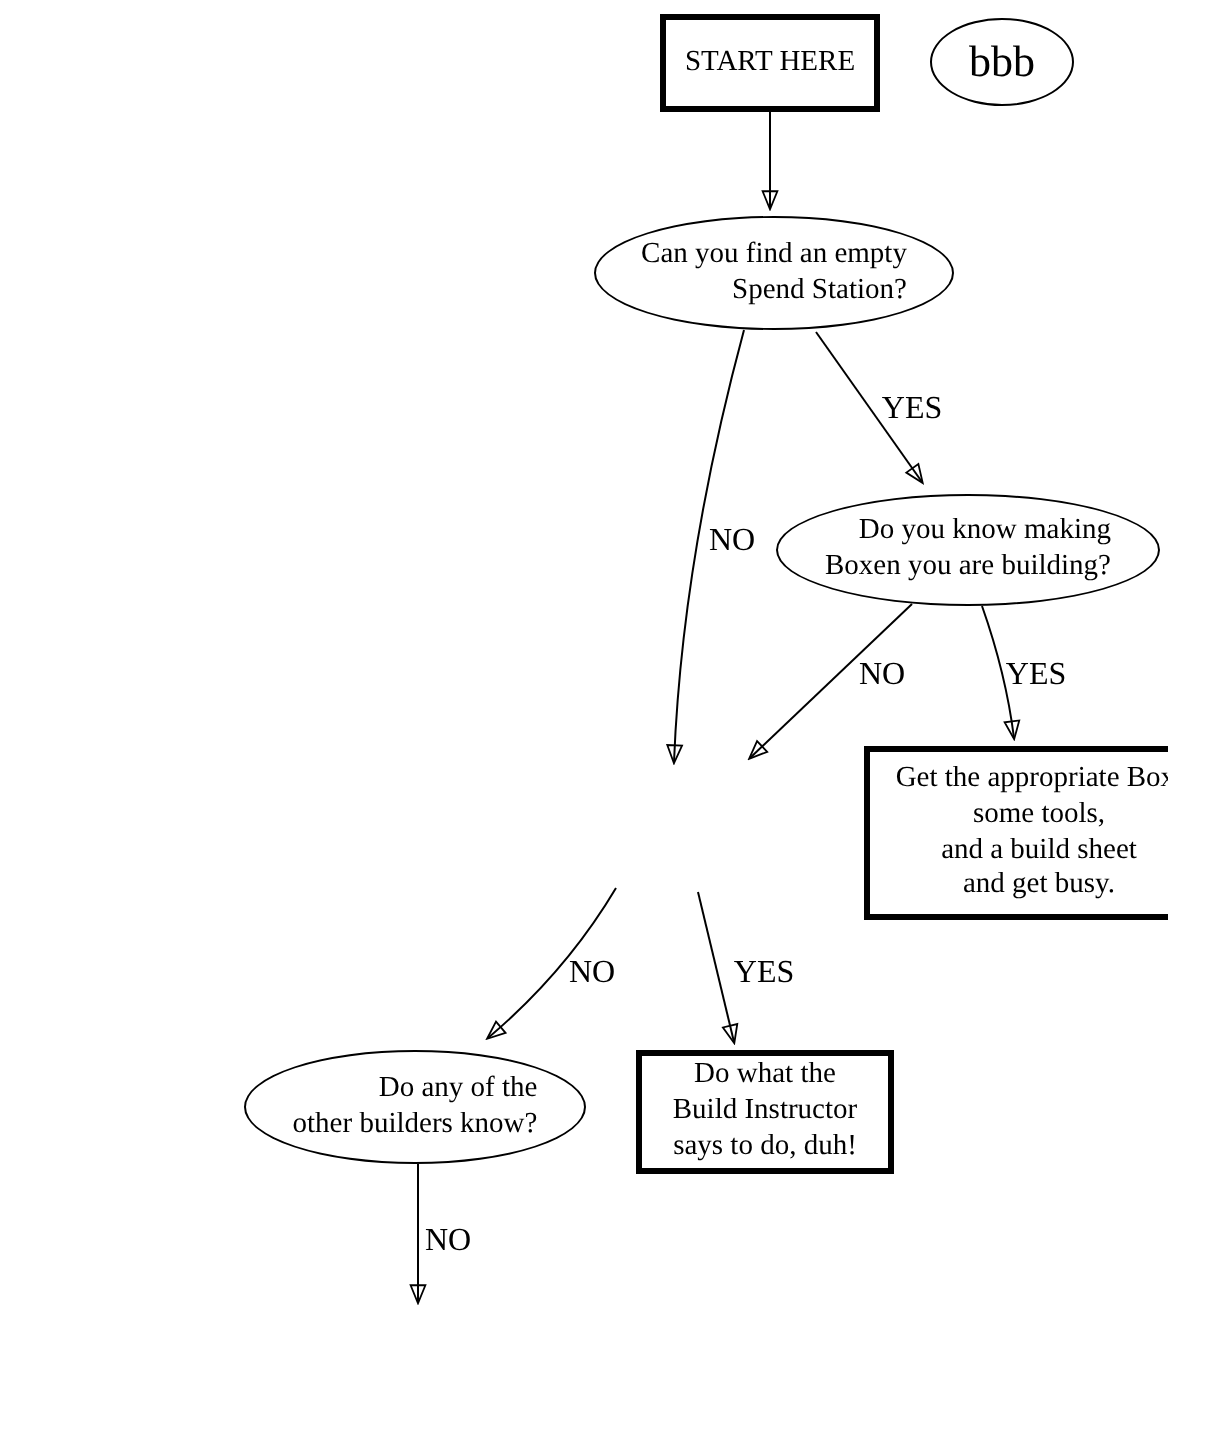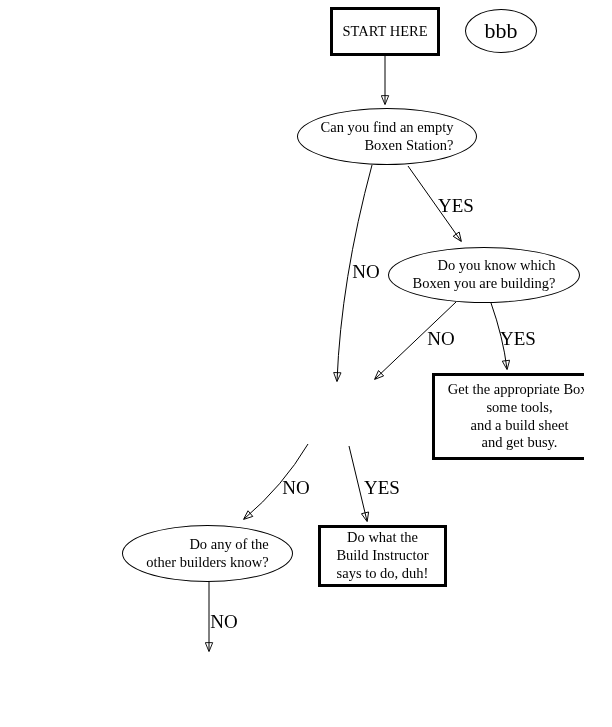--- a/index.html
+++ b/index.html
@@ -45,21 +45,21 @@
   }
   .node.ellipse {
     border: 1.5px solid #000000;
     border-radius: 50%;
     background: transparent;
     text-align: right;
   }
   .edge-label {
     position: absolute;
     transform: translate(-50%, -50%);
-    font-size: 19px;
+    font-size: 16px;
     line-height: 1;
     white-space: nowrap;
   }
   .node.small-text { font-size: 14px; }
   .node.big-text { font-size: 22px; }
 </style>
 </head>
 <body>
 
 <div class="canvas">
@@ -78,23 +78,23 @@
     <path d="M308,444 Q283,486 244,519" marker-end="url(#arrow)"></path>
     <path d="M349,446 L367,521" marker-end="url(#arrow)"></path>
     <path d="M209,582 L209,651" marker-end="url(#arrow)"></path>
   </svg>
 
   <div class="node rect" style="left:330px; top:7px; width:110px; height:49px;">START HERE</div>
 
   <div class="node ellipse big-text" style="left:465px; top:9px; width:72px; height:44px;">bbb</div>
 
   <div class="node ellipse" style="left:297px; top:108px; width:180px; height:57px;">Can you find an empty
-Boxen Station?</div>
+Spend Station?</div>
 
-  <div class="node ellipse" style="left:388px; top:247px; width:192px; height:56px;">Do you know which
+  <div class="node ellipse" style="left:388px; top:247px; width:192px; height:56px;">Do you know making
 Boxen you are building?</div>
 
   <div class="node rect" style="left:432px; top:373px; width:175px; height:87px;">Get the appropriate Box,
 some tools,
 and a build sheet
 and get busy.</div>
 
 
   <div class="node ellipse" style="left:122px; top:525px; width:171px; height:57px;">Do any of the
 other builders know?</div>

